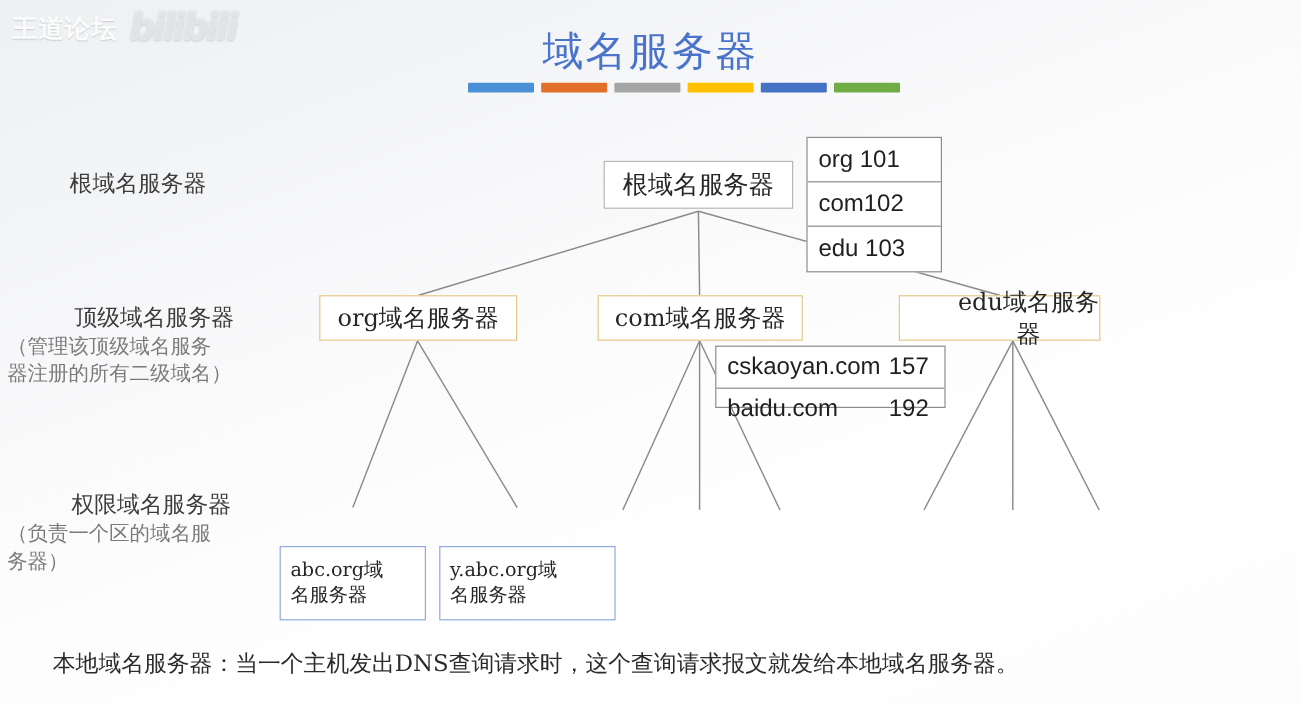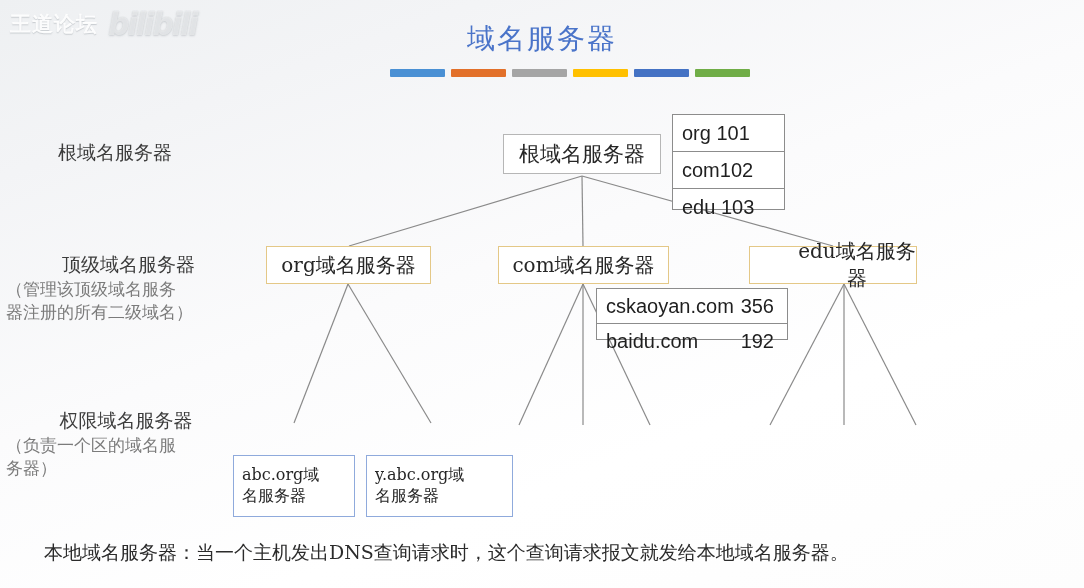--- a/index.html
+++ b/index.html
@@ -50,21 +50,21 @@
   }
 
   
   #title {
     position: absolute;
     left: 0;
     top: 20px;
     width: 1084px;
     text-align: center;
     font-family: "DejaVu Serif", "Liberation Serif", serif;
-    font-size: 28px;
+    font-size: 34px;
     color: #4a74c9;
     letter-spacing: 2px;
   }
   #title-bars {
     position: absolute;
     left: 390px;
     top: 69px;
     width: 360px;
     display: flex;
     gap: 6px;
@@ -156,21 +156,21 @@
     box-sizing: border-box;
     display: flex;
     align-items: center;
     font-size: 20px;
     color: #1f1f1f;
     padding: 0 9px;
     border-bottom: 1px solid #8c8c8c;
   }
   .rec-row:last-child { border-bottom: none; }
 
-  #table-root { left: 672px; top: 114px; width: 113px; height: 96px; text-align: right; }
+  #table-root { left: 672px; top: 114px; width: 113px; height: 113px; text-align: right; }
   #table-root .rec-row { height: 37px; }
 
   #table-com { left: 596px; top: 288px; width: 192px; height: 52px; }
   #table-com .rec-row { height: 35px; justify-content: space-between; }
   #table-com .rec-name { }
   #table-com .rec-val { padding-right: 4px; }
 
   
   #footer {
     position: absolute;
@@ -252,21 +252,21 @@
     </div>
   </div>
 
   <div class="node node-tld" id="node-org">org域名服务器</div>
   <div class="node node-tld" id="node-com">com域名服务器</div>
   <div class="node node-tld" id="node-edu">edu域名服务器</div>
 
   <div class="rec-table" id="table-com">
     <div class="rec-row">
       <span class="rec-name">cskaoyan.com</span>
-      <span class="rec-val">356</span>
+      <span class="rec-val">157</span>
     </div>
     <div class="rec-row">
       <span class="rec-name">baidu.com</span>
       <span class="rec-val">192</span>
     </div>
   </div>
 
   <div class="node node-auth" id="node-abc" style="white-space: pre-line;">abc.org域
 名服务器</div>
   <div class="node node-auth" id="node-yabc" style="white-space: pre-line;">y.abc.org域

